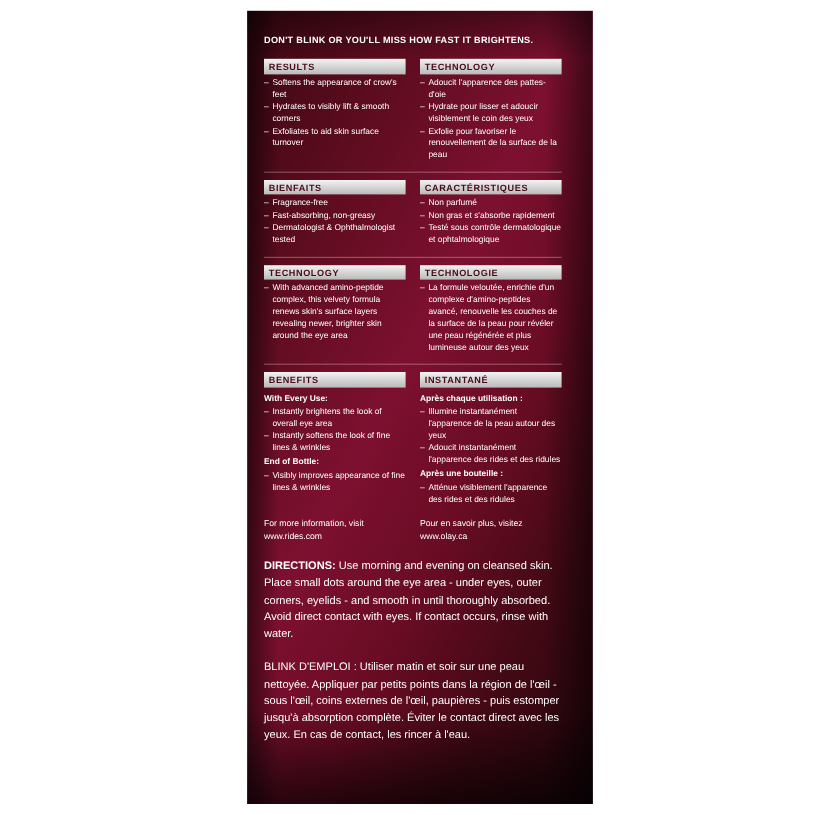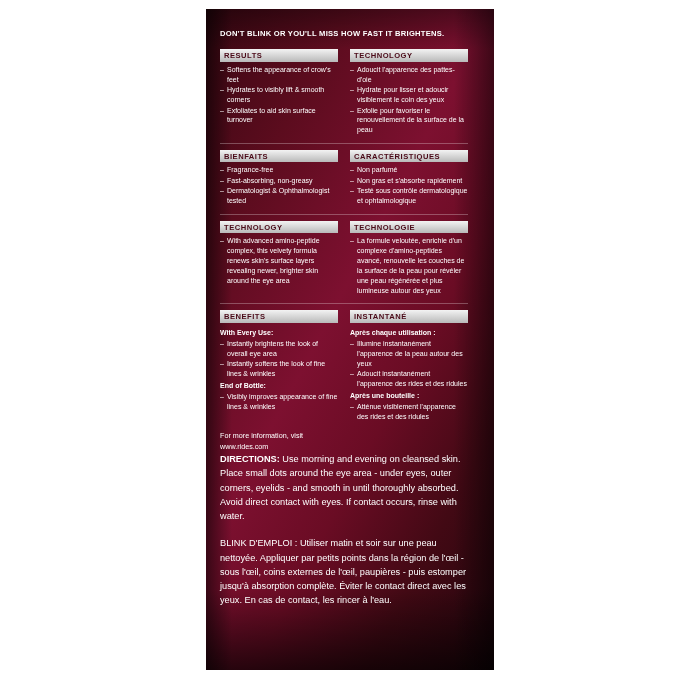--- a/index.html
+++ b/index.html
@@ -111,20 +111,21 @@
     margin: 6px 0 6px 0;
   }
   .results-wrap .sec-col .sub {
     font-weight: bold;
     margin: 2px 0 1px 0;
   }
   .info-row {
     display: flex;
     gap: 12px;
     margin-top: 9px;
+    margin-bottom: 12px;
     align-items: flex-end;
   }
   .info-col {
     flex: 1 1 0;
     font-size: 7.2px;
     line-height: 1.45;
   }
   .para {
     font-size: 9.2px;
     line-height: 1.55;
@@ -245,20 +246,24 @@
               <li>Atténue visiblement l'apparence des rides et des ridules</li>
             </ul>
           </div>
         </div>
       </div>
 
       <div class="info-row">
         <div class="info-col">
           <div>For more information, visit</div>
           <div>www.rides.com</div>
+        </div>
+        <div class="info-col">
+          <div>Pour en savoir plus, visitez</div>
+          <div>www.olay.ca</div>
         </div>
       </div>
 
       <p class="para">
         <b>DIRECTIONS:</b><span> Use morning and evening on cleansed skin. Place small dots around the eye area - under eyes, outer corners, eyelids - and smooth in until thoroughly absorbed. Avoid direct contact with eyes. If contact occurs, rinse with water.</span>
       </p>
       <p class="para">
         <span>BLINK D'EMPLOI :</span><span> Utiliser matin et soir sur une peau nettoyée. Appliquer par petits points dans la région de l'œil - sous l'œil, coins externes de l'œil, paupières - puis estomper jusqu'à absorption complète. Éviter le contact direct avec les yeux. En cas de contact, les rincer à l'eau.</span>
       </p>
 

